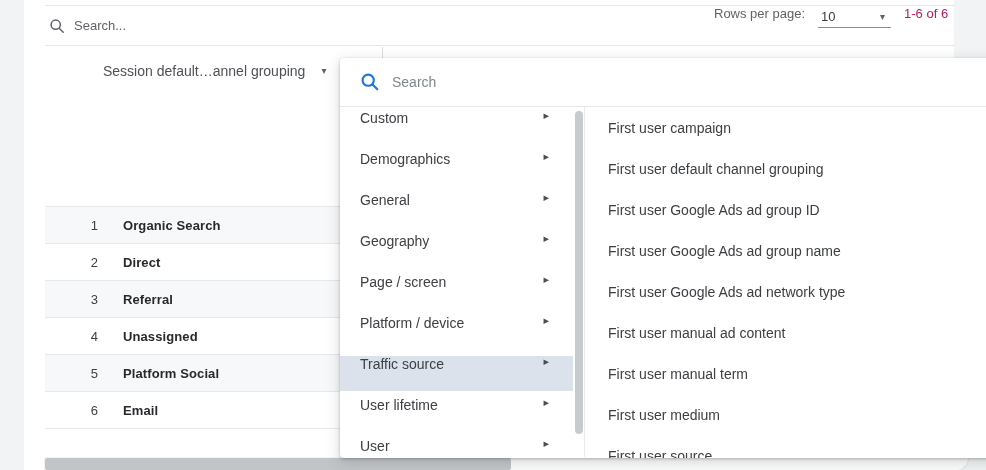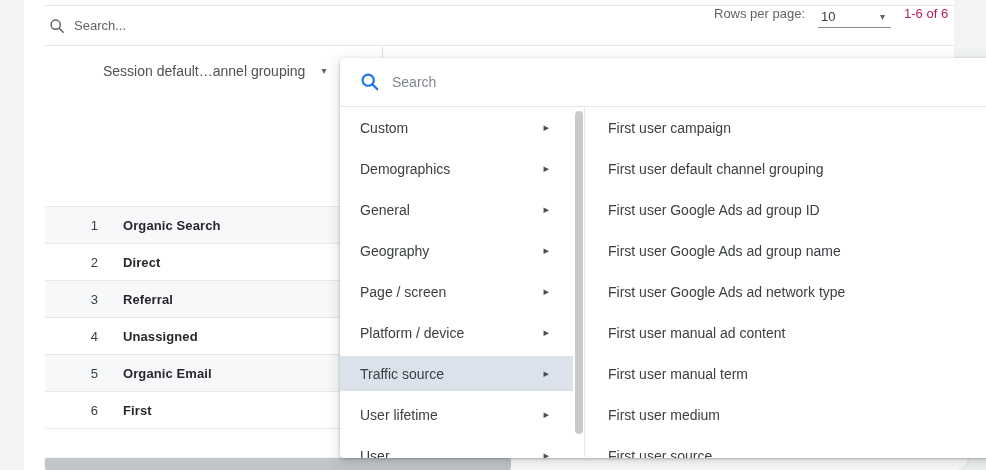--- a/index.html
+++ b/index.html
@@ -126,21 +126,21 @@
   }
   .menu-search-input::placeholder { color:#80868b; opacity:1; }
 
   .menu-body { position:relative; height:350px; }
 
   .cats-list {
     position:absolute; left:0; top:0; width:233px; list-style:none;
   }
   .cats-list li { height:41px; padding:3px 0; cursor:pointer; }
   .cat-row {
-    height:35px; display:flex; align-items:center; justify-content:space-between;
+    height:35px; display:flex; justify-content:space-between;
     padding:0 24px 0 20px;
   }
   .cats-list li.selected .cat-row { background:#dbe2eb;gap:46px; }
   .cat-label { font-size:14px; color:#3c4043; }
 
   .menu-vdivider {
     position:absolute; left:244px; top:0; bottom:0; width:1px;
     background:#e8eaed;
   }
   .menu-scroll-thumb {
@@ -205,26 +205,26 @@
           <span class="row-name">Referral</span>
         </li>
 
         <li>
           <span class="row-num">4</span>
           <span class="row-name">Unassigned</span>
         </li>
 
         <li>
           <span class="row-num">5</span>
-          <span class="row-name">Organic Email</span>
+          <span class="row-name">Platform Social</span>
         </li>
 
         <li>
           <span class="row-num">6</span>
-          <span class="row-name">First</span>
+          <span class="row-name">Email</span>
         </li>
       </ul>
   </div>
 
   <div class="bottom-track"></div>
   <div class="bottom-thumb"></div>
 
   <div class="menu-panel">
     <div class="menu-search">
       <svg width="20" height="20" viewBox="0 0 20 20">

